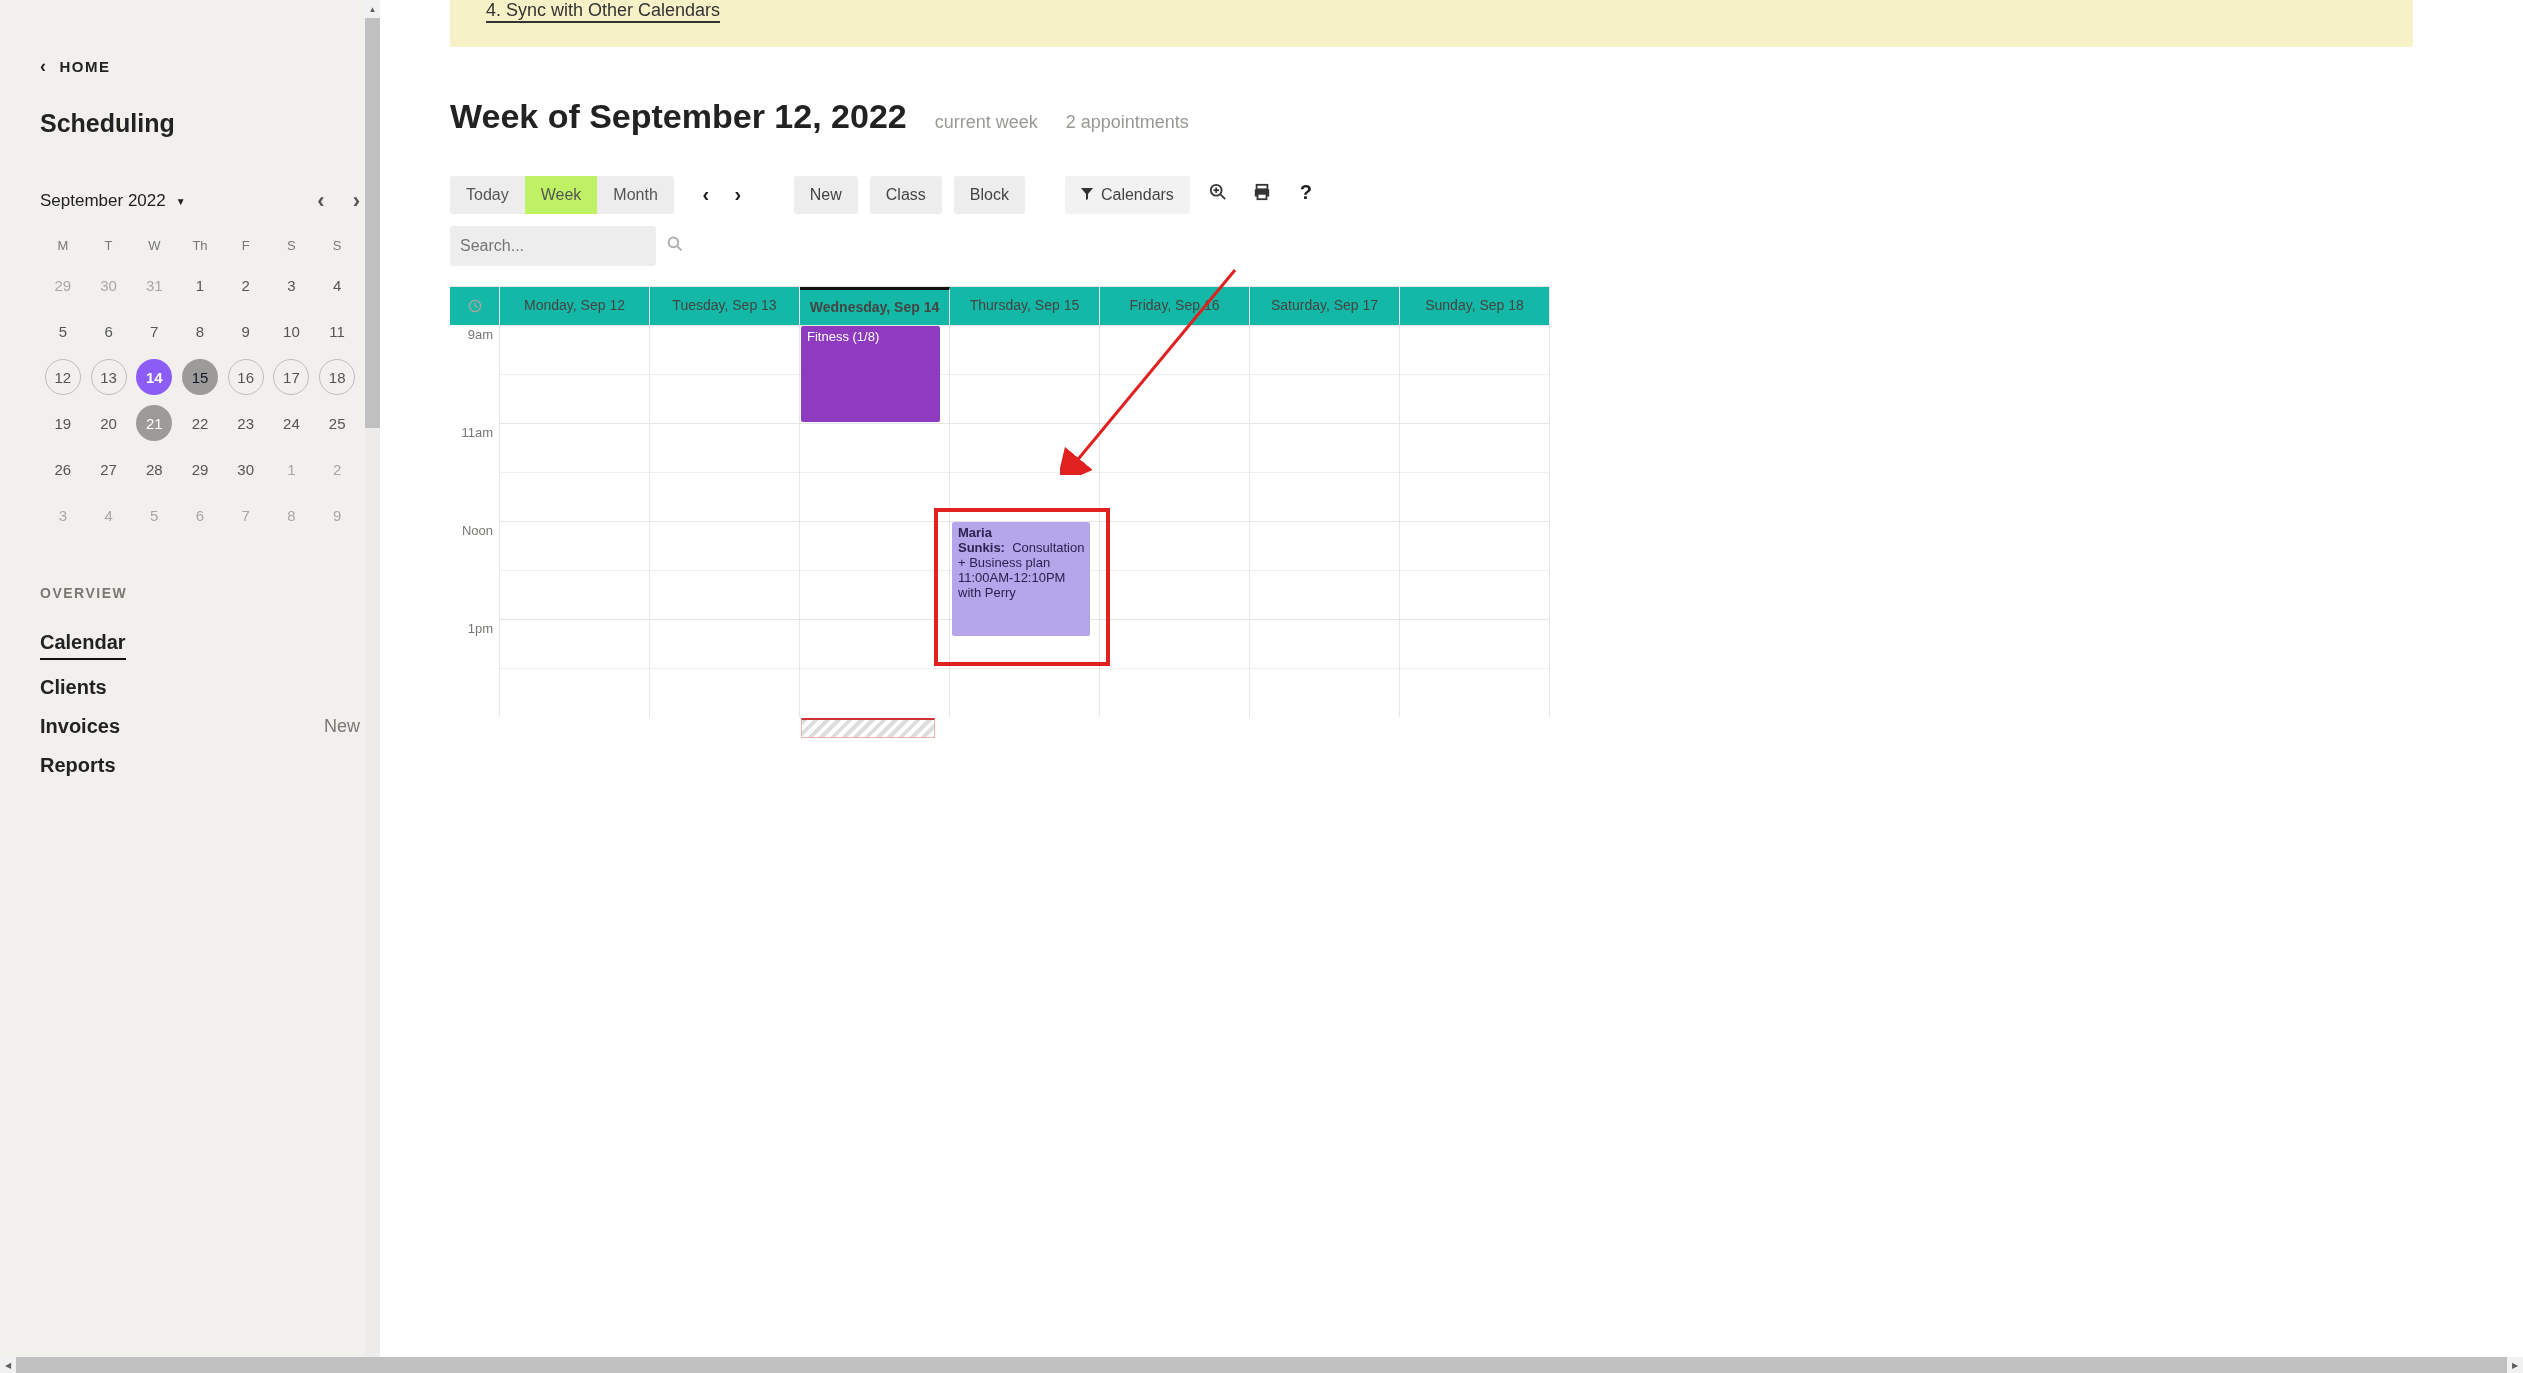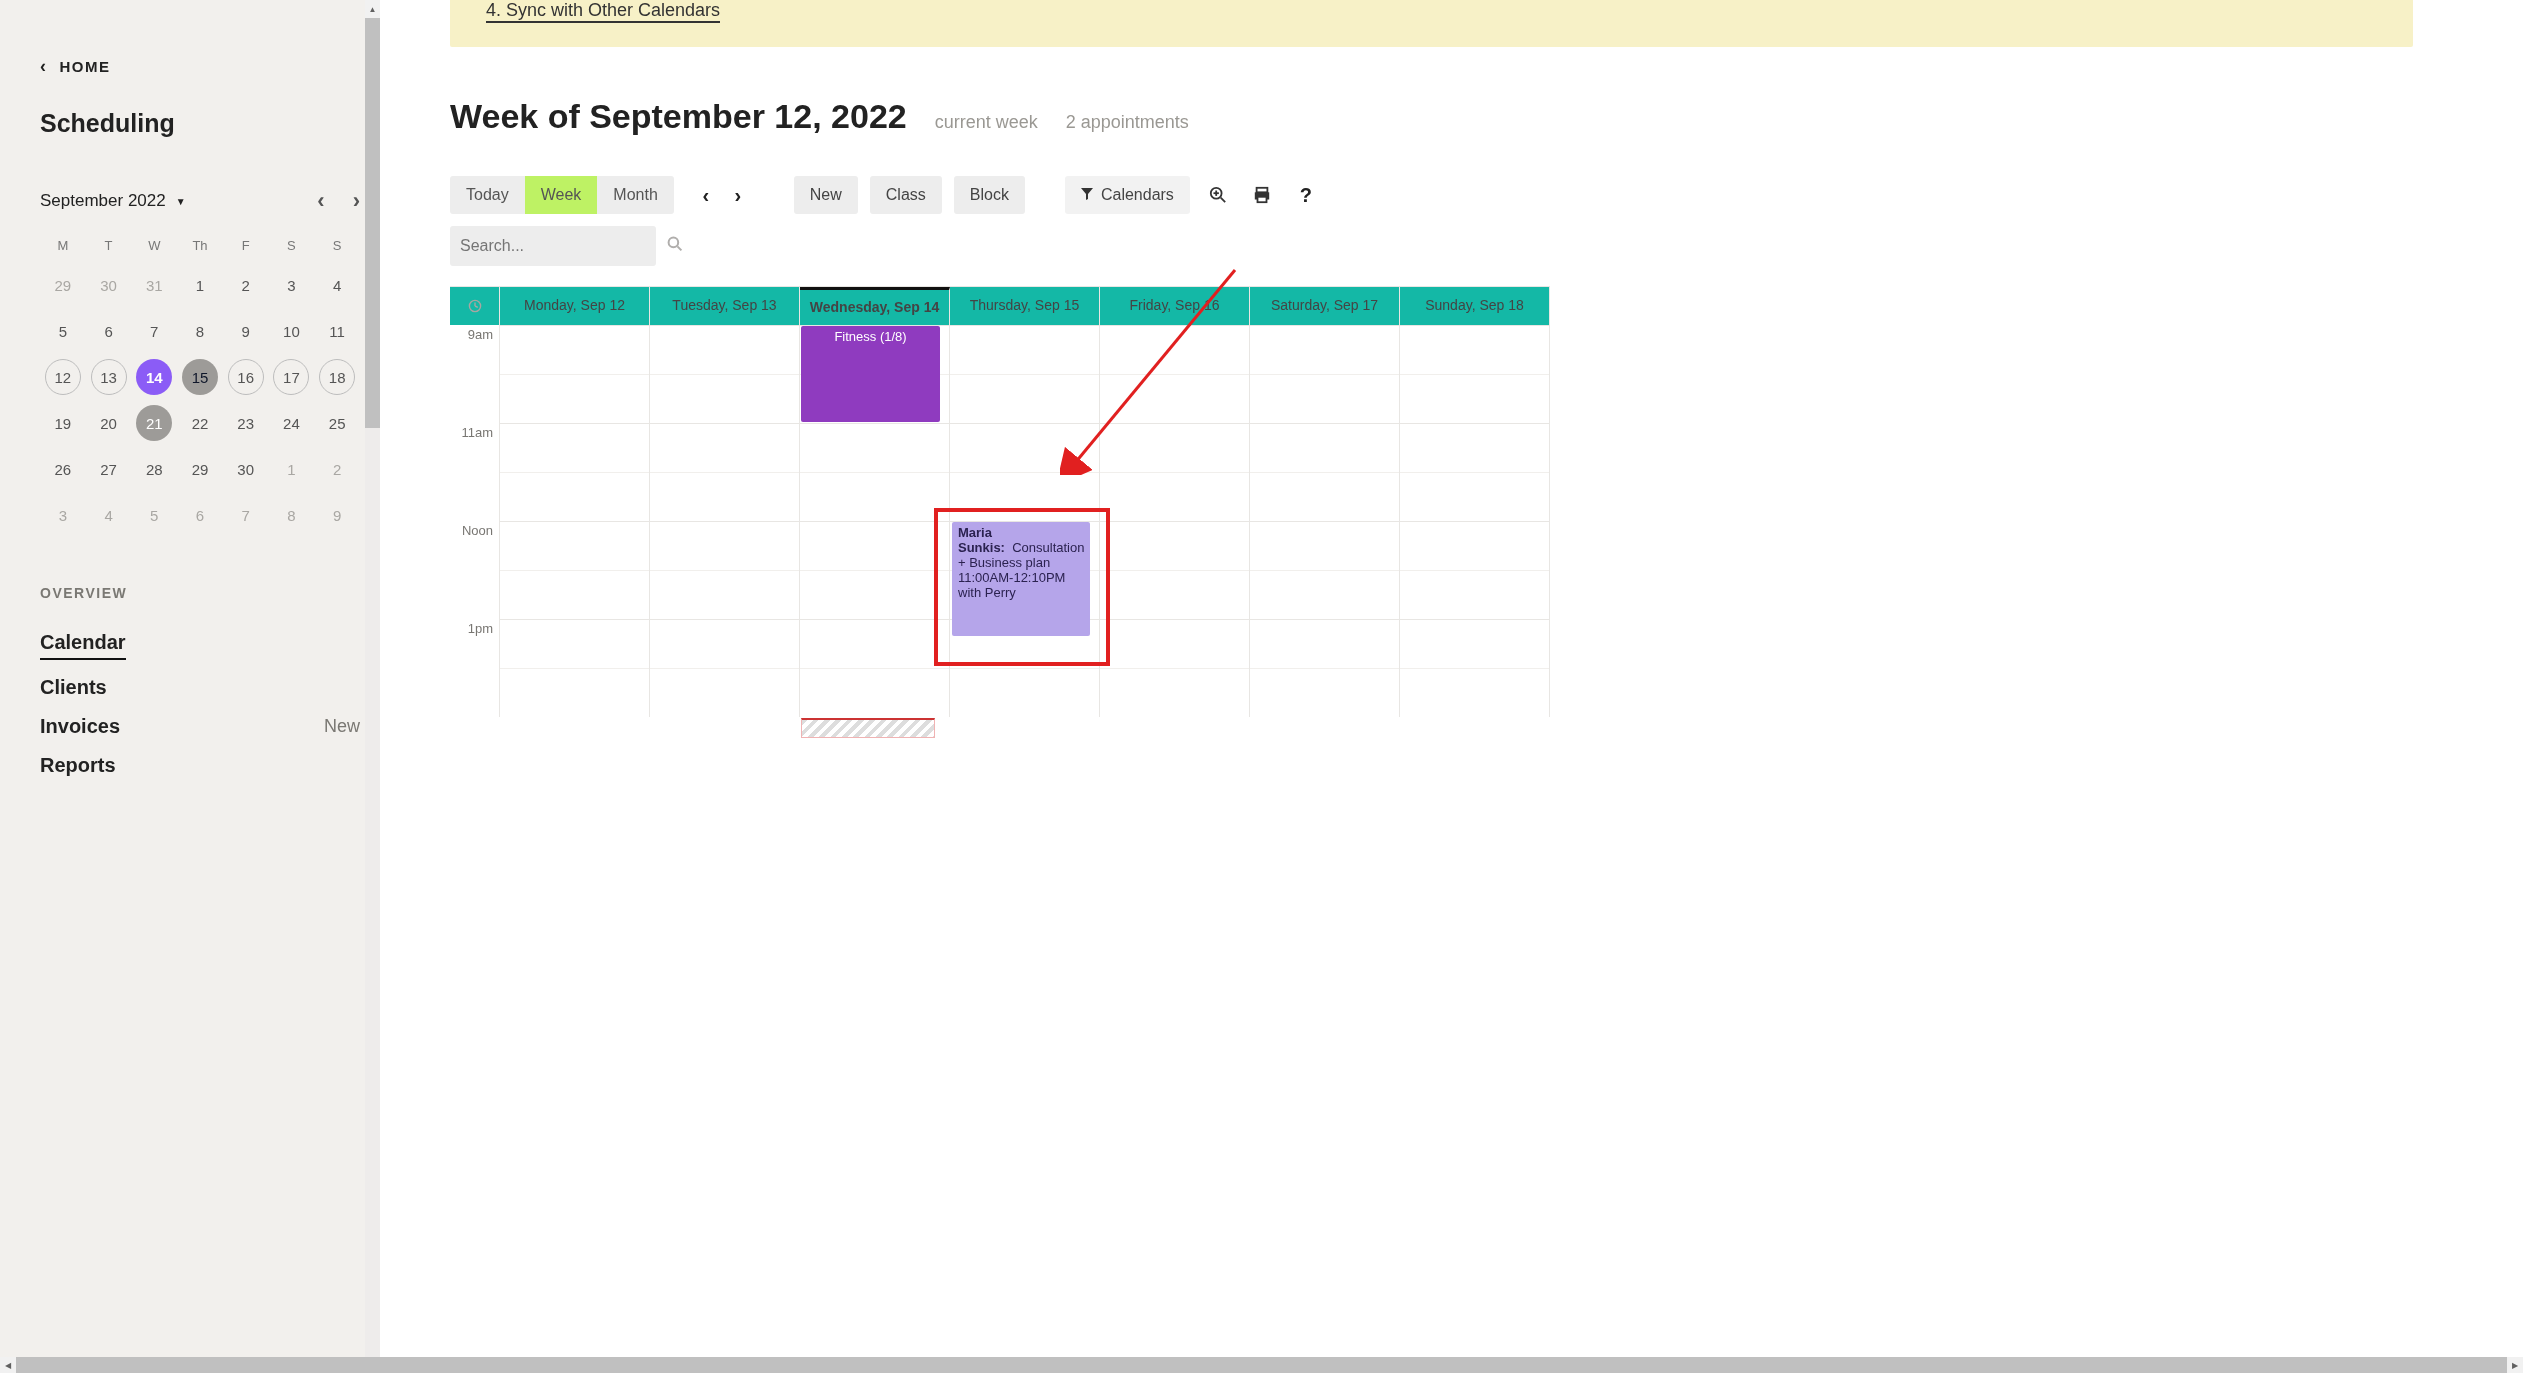--- a/index.html
+++ b/index.html
@@ -99,21 +99,21 @@
   .banner-row .underlined { border-bottom: 2px solid #333; display:inline-block;}
   .week-title-row {
     display:flex; align-items: baseline; gap: 28px; margin-bottom: 40px;
   }
   .week-title {
     font-size: 34px; font-weight:700;
   }
   .week-sub { font-size: 18px; color:#9a9893; }
   
   .toolbar {
-    display:flex; align-items:center; gap: 12px; flex-wrap:wrap;
+    display:flex; align-items:flex-start; gap: 12px; flex-wrap:wrap;
     margin-bottom: 12px;
   }
   .segmented {
     display:flex; background:#ededed; border-radius:3px; overflow:hidden;
   }
   .segmented .seg {
     padding: 10px 16px; font-size:16px; color:#555; cursor:pointer;
   }
   .segmented .seg.active { background:#bef264; }
   .nav-arrows { display:flex; gap:4px; margin: 0 6px;}
@@ -507,21 +507,21 @@
             <div class="cell"></div>
             <div class="cell"></div>
             <div class="cell"></div>
             <div class="cell"></div>
             <div class="cell"></div>
             <div class="cell"></div>
             <div class="cell"></div>
           </div>
         </div>
 
-      <div class="event purple" style="top:39px; height:96px; left:calc(50px + (100% - 50px)/7*2 + 1px); width:calc((100% - 50px)/7 - 11px);text-align:center;">
+      <div class="event purple" style="top:39px; height:96px; left:calc(50px + (100% - 50px)/7*2 + 1px); width:calc((100% - 50px)/7 - 11px);">
         <span>Fitness (1/8)</span>
       </div>
 
       <div class="event lavender" style="top:calc(39px + 98px*2); height:114px; left:calc(50px + (100% - 50px)/7*3 + 2px); width:calc((100% - 50px)/7 - 12px);">
         <div><span class="title">Maria Sunkis:</span>&nbsp;&nbsp;<span>Consultation</span>&nbsp;&nbsp;</div>
         <div>+ Business plan</div>
         <div>11:00AM-12:10PM</div>
         <div>with Perry</div>
       </div>
 

